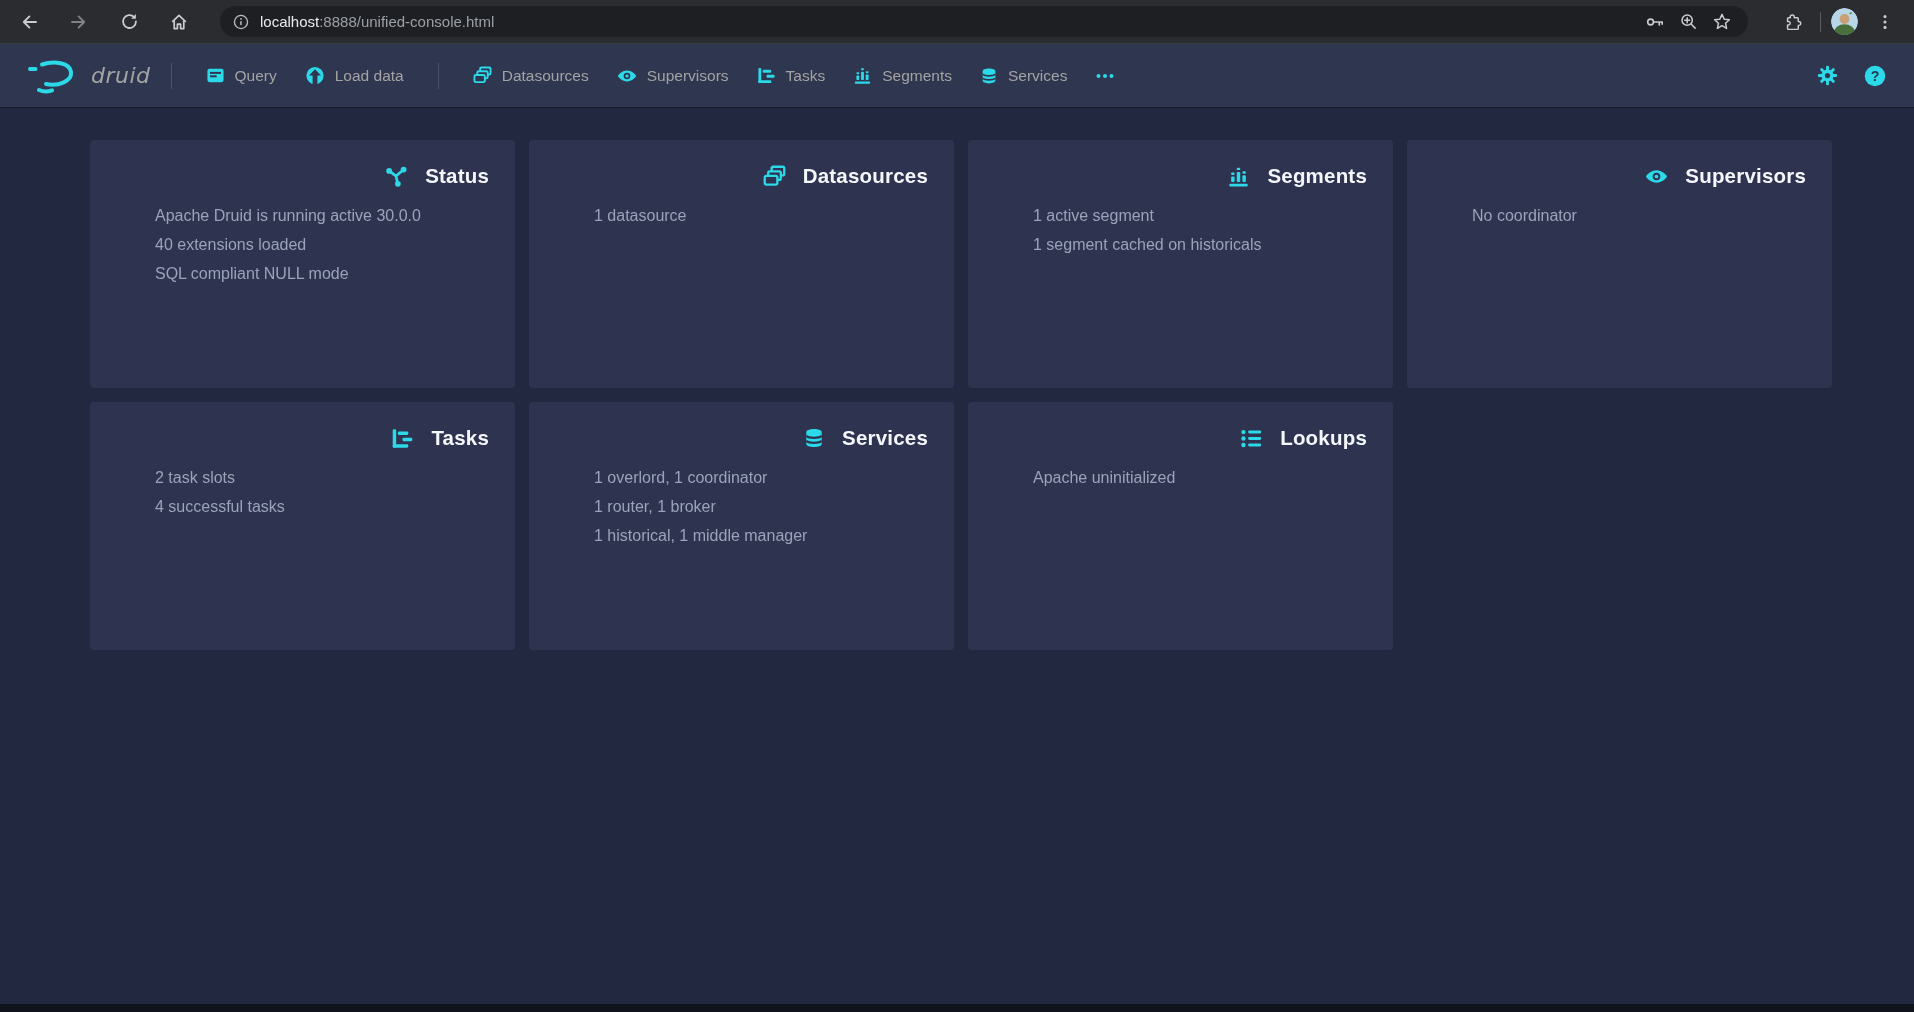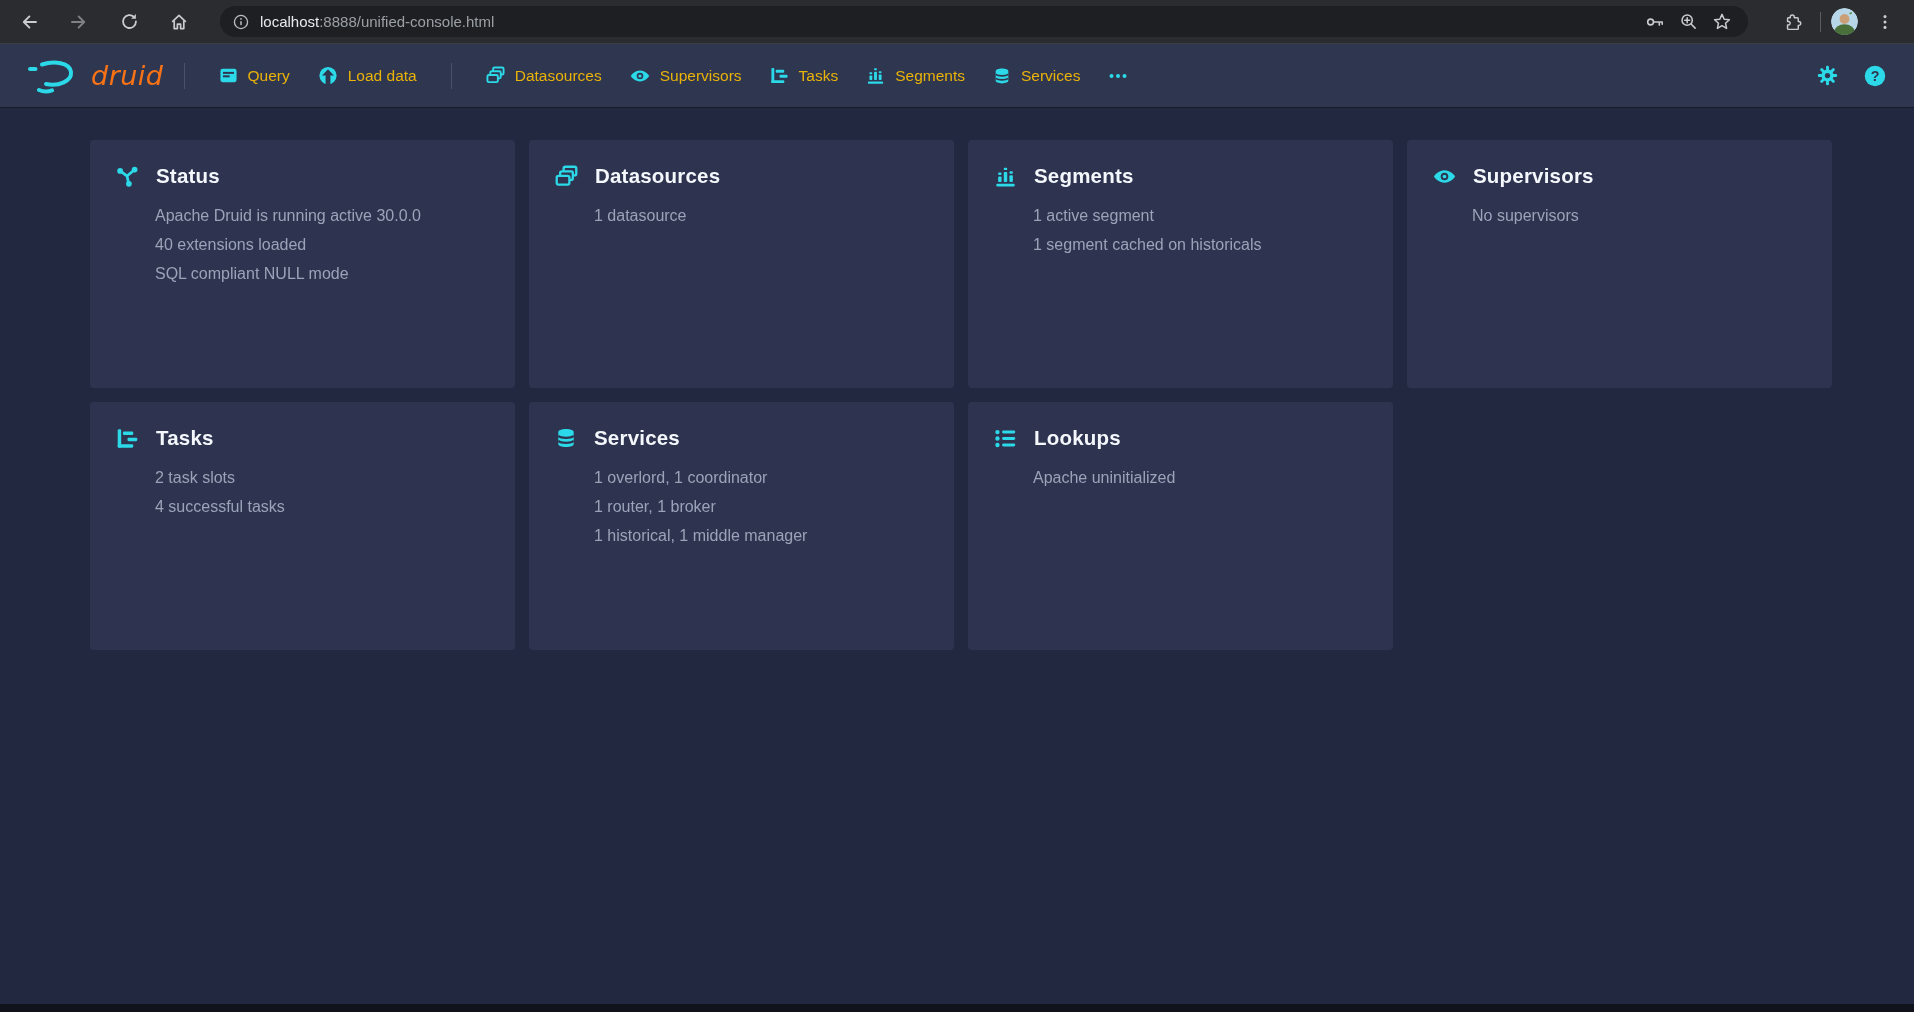--- a/index.html
+++ b/index.html
@@ -32,41 +32,41 @@
   .avatar { width:27px; height:27px; border-radius:50%; overflow:hidden; flex:0 0 auto; cursor:pointer; }
 
   
   .navbar {
     height:63px; background:#2f3650; display:flex; align-items:center;
     padding:0 20px 0 26px; box-shadow:0 1px 0 rgba(0,0,0,.3);
   }
   .brand { display:flex; align-items:center; gap:13px; cursor:pointer; }
   .brand-name {
     font-family:"DejaVu Sans",sans-serif; font-style:italic; font-weight:400;
-    font-size:27px; color:#f97316; letter-spacing:.5px;
+    font-size:22px; color:#a3a3a3; letter-spacing:.5px;
   }
   .nav-divider { width:1px; height:26px; background:#4a516e; margin:0 20px; }
   .nav-item {
     display:flex; align-items:center; gap:10px; padding:0 14px; height:63px;
-    color:#eab308; font-size:15.5px; cursor:pointer; white-space:nowrap;
+    color:#a3a3a3; font-size:15.5px; cursor:pointer; white-space:nowrap;
   }
   .nav-right { margin-left:auto; display:flex; align-items:center; gap:10px; }
   .nav-iconbtn { width:38px; height:38px; display:flex; align-items:center; justify-content:center; cursor:pointer; }
 
   
   .cards {
     display:grid; grid-template-columns:repeat(4,425px); gap:14px;
     padding:33px 0 0 90px;
   }
   .card {
     width:425px; height:248px; background:#2e3450; border-radius:4px;
     padding:24px 26px; cursor:pointer;
   }
   .card { --occlude:#2e3450; }
-  .card-head { display:flex; align-items:center; gap:17px; margin-bottom:13px; }
+  .card-head { display:flex; align-items:center; gap:17px; margin-bottom:13px;justify-content:flex-end; }
   .card-title { font-size:20.5px; font-weight:700; color:#f4f7fb; letter-spacing:.2px; }
   .card-body { padding-left:39px; }
   .card-line { font-size:16px; color:#9aa3b8; line-height:29px; }
 
   .bottom-strip { position:absolute; left:0; bottom:0; width:100%; height:8px; background:#10131c; }
 
   svg { display:block; }
 </style>
 </head>
 <body>
@@ -346,21 +346,21 @@
       <span>
         <svg viewBox="0 0 20 20" width="23" height="23">
           <path d="M10 4.6 C14.6 4.6 18 8.1 19.2 10 C18 11.9 14.6 15.4 10 15.4 C5.4 15.4 2 11.9 0.8 10 C2 8.1 5.4 4.6 10 4.6 Z" fill="#2bd9e8"></path>
           <circle cx="10" cy="10" r="3.3" fill="var(--occlude)"></circle>
           <circle cx="10" cy="10" r="1.6" fill="#2bd9e8"></circle>
         </svg>
       </span>
       <span class="card-title">Supervisors</span>
     </div>
     <div class="card-body">
-      <div class="card-line">No supervisors</div>
+      <div class="card-line">No coordinator</div>
     </div>
   </div>
 
   <div class="card">
     <div class="card-head">
       <span>
         <svg viewBox="0 0 20 20" width="23" height="23" fill="#2bd9e8">
           <rect x="1.5" y="2" width="3" height="16" rx="1"></rect>
           <rect x="1.5" y="15" width="13.5" height="3" rx="1"></rect>
           <rect x="6" y="4" width="9" height="3" rx="1"></rect>

